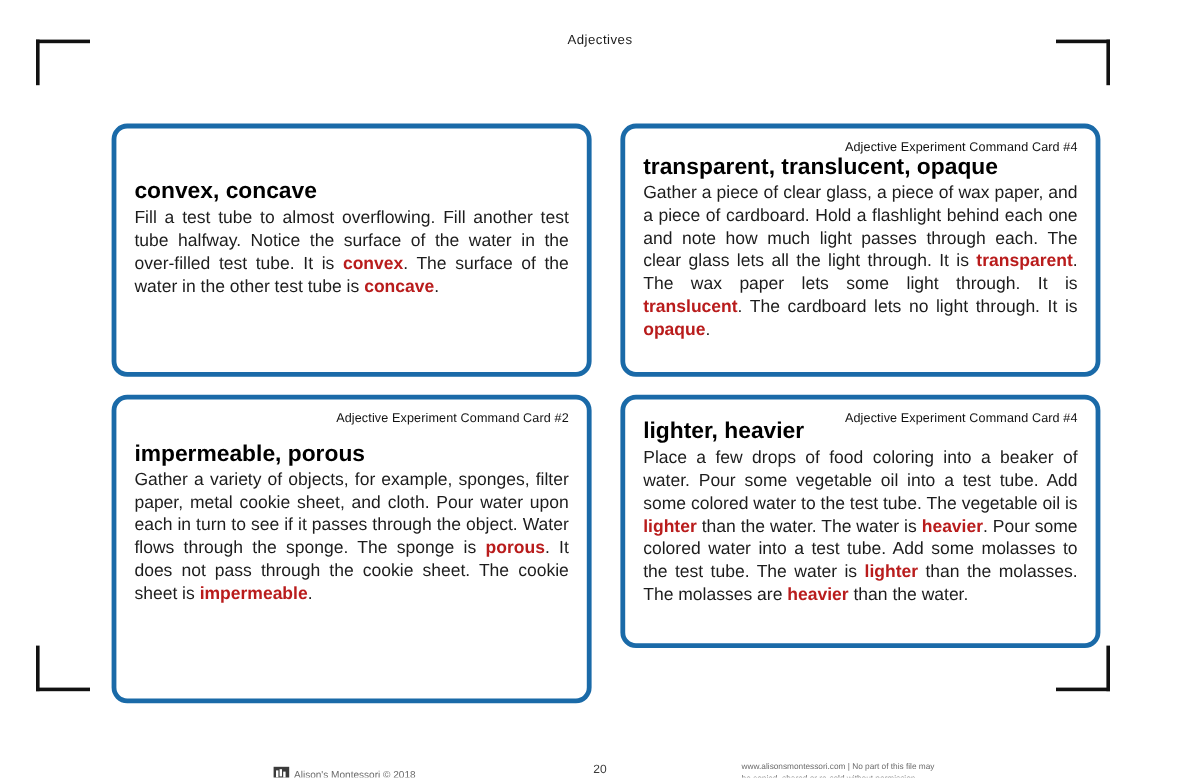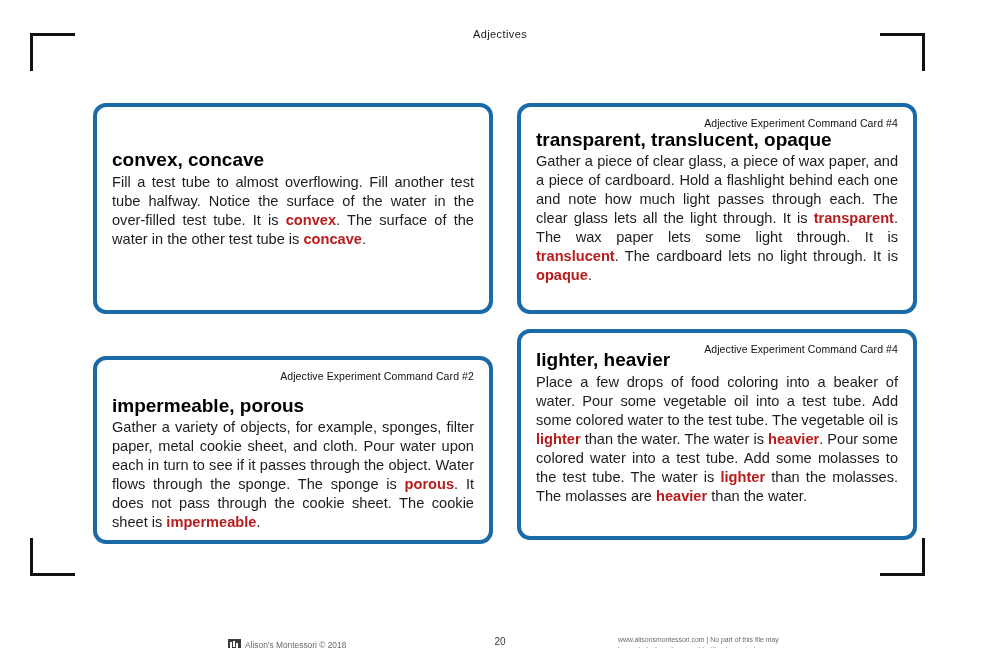--- a/index.html
+++ b/index.html
@@ -67,21 +67,21 @@
 
   .card {
     border: 4px solid #1a6aa8;
     border-radius: 13px;
     background: #ffffff;
     padding: 10px 15px 12px 15px;
     position: relative;
   }
   .card-1 { height: 211px; }
   .card-3 { height: 211px; }
-  .card-2 { height: 188px; margin-top: 27px; }
+  .card-2 { height: 257px; }
   .card-4 { height: 211px; }
 
   .card-label {
     text-align: right;
     font-size: 10.5px;
     color: #111111;
     letter-spacing: 0.1px;
     line-height: 1.2;
     white-space: nowrap;
   }

